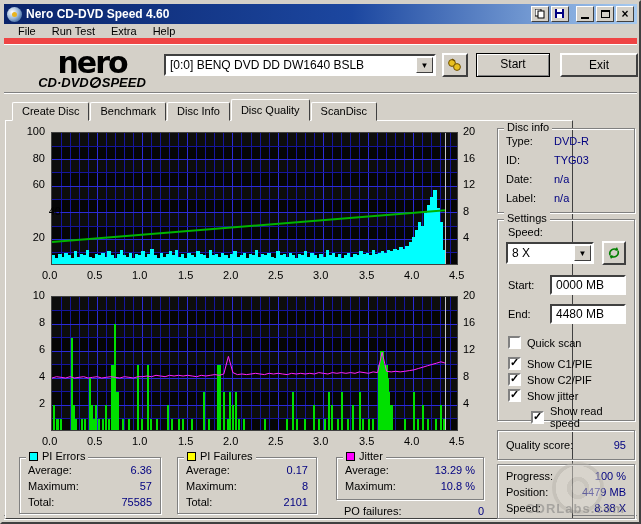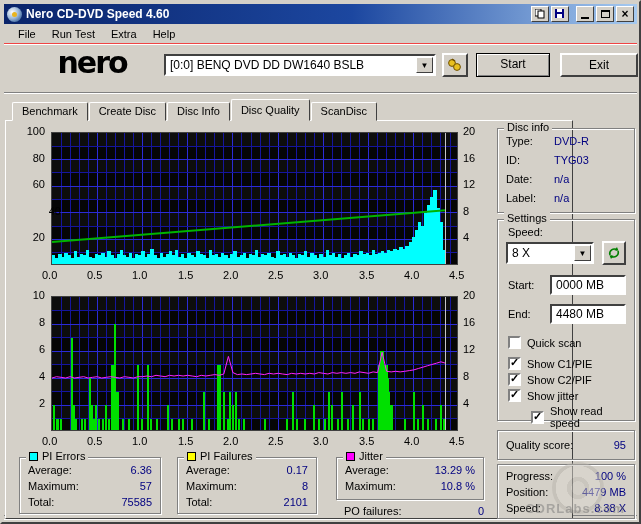--- a/index.html
+++ b/index.html
@@ -18,21 +18,21 @@
   .ttext{font-weight:bold;font-size:12px;flex:1 1 auto;white-space:nowrap;}
   .tbtns{display:flex;gap:2px;align-items:center;}
   .tbtn{width:18px;height:16px;background:#D4D0C8;border:1px solid;border-color:#fff #404040 #404040 #fff;
         display:flex;align-items:center;justify-content:center;color:#000;font-size:10px;position:relative;}
   .tbtn.gap{margin-left:5px;}
   .glyph-min{width:8px;height:2px;background:#000;margin-top:8px;}
   .glyph-max{width:9px;height:8px;border:1px solid #000;border-top:2px solid #000;}
   .glyph-x{font-weight:bold;font-size:12px;line-height:1;}
   
   .menubar{position:absolute;left:2px;top:22px;right:2px;height:20px;display:flex;align-items:center;
-           padding-left:6px;border-bottom:1px solid #ef4444;box-shadow:0 1px 0 #fff;}
+           padding-left:6px;border-bottom:6px solid #ef4444;box-shadow:0 1px 0 #fff;}
   .mitem{padding:2px 8px;}
   
   .toolbar{position:absolute;left:2px;top:44px;right:2px;height:47px;border-bottom:1px solid #808080;box-shadow:0 1px 0 #fff;}
   .logo{position:absolute;left:18px;top:2px;width:140px;text-align:center;line-height:1;}
   .logo .l1{font-weight:900;font-size:30px;letter-spacing:-2px;font-family:"DejaVu Sans",sans-serif;}
   .logo .l2{font-style:italic;font-weight:bold;font-size:13px;letter-spacing:0px;margin-top:-2px;display:flex;align-items:center;justify-content:center;gap:1px;}
   .discglyph{display:inline-block;width:11px;height:11px;border:2px solid #000;border-radius:50%;position:relative;transform:skewX(-8deg);}
   .discglyph::after{content:"";position:absolute;left:-2px;top:3px;width:11px;height:1px;background:#000;transform:rotate(-45deg);}
   .combo{position:absolute;left:160px;top:8px;width:272px;height:22px;background:#fff;
          border:2px solid;border-color:#404040 #fff #fff #404040;display:flex;align-items:center;}
@@ -114,39 +114,44 @@
   <div class="menubar">
     <span class="mitem">File</span>
     <span class="mitem">Run Test</span>
     <span class="mitem">Extra</span>
     <span class="mitem">Help</span>
   </div>
 
   <div class="toolbar">
     <div class="logo">
       <div class="l1">nero</div>
+      <div class="l2">
+          <span>CD·DVD</span>
+          <span class="discglyph"></span>
+          <span>SPEED</span>
+        </div>
     </div>
     <div class="combo">
       <span class="ctext">[0:0]   BENQ DVD DD DW1640 BSLB</span>
       <span class="drop">▼</span>
     </div>
     <div class="toolbtn">
       <svg width="16" height="16">
         <circle cx="5" cy="6" r="3.4" fill="#E8C020" stroke="#705000"></circle>
         <circle cx="10" cy="10" r="3.4" fill="#E8C020" stroke="#705000"></circle>
         <path d="M5 2 L8 4" stroke="#705000" stroke-width="1.5"></path>
       </svg>
     </div>
     <div class="btn" style="left:556px;top:7px;width:78px;">Exit</div>
     <div class="btn default" style="left:472px;top:7px;width:74px;">Start</div>
   </div>
 
   <div class="tabstrip">
+    <span class="tab">Create Disc</span>
     <span class="tab">Benchmark</span>
-    <span class="tab">Create Disc</span>
     <span class="tab">Disc Info</span>
     <span class="tab active">Disc Quality</span>
     <span class="tab">ScanDisc</span>
   </div>
 
   <div class="page">
 
     <div class="chart" id="chart1" style="left:5px;top:5px;width:484px;height:164px;">
       <svg id="c1" width="407" height="133" style="left:40px;top:6px;" shape-rendering="crispEdges">
           <rect x="0" y="0.0" width="407" height="13.3" fill="#0D0D0D"></rect>

